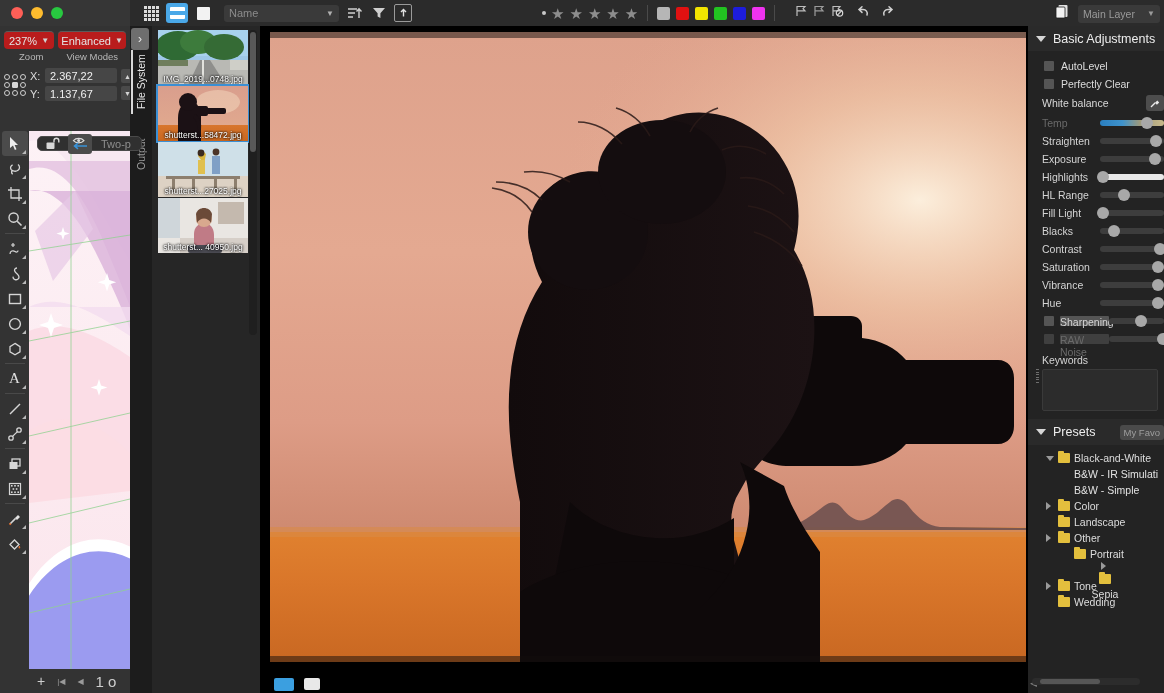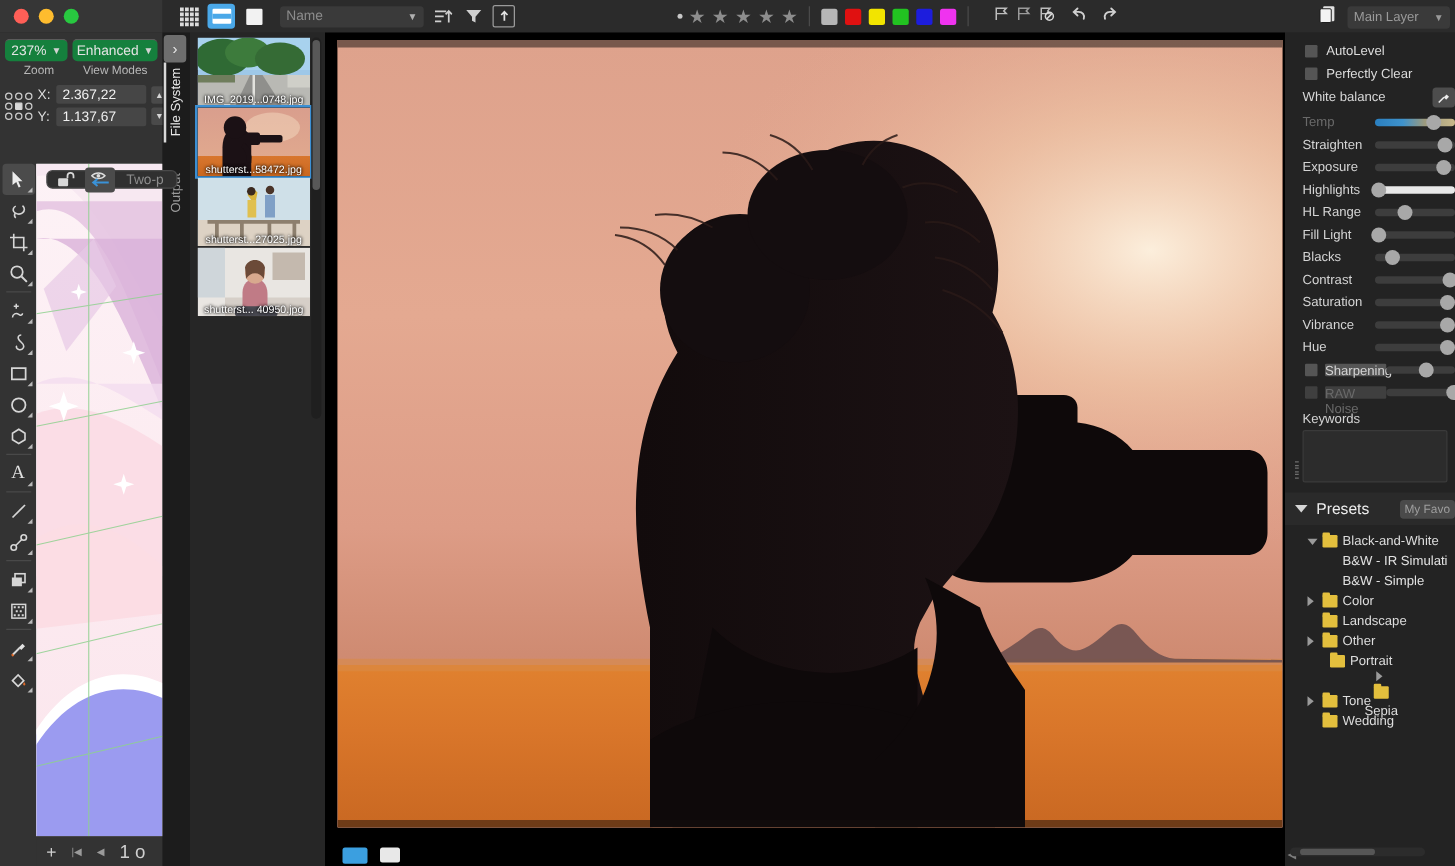--- a/index.html
+++ b/index.html
@@ -64,21 +64,21 @@
   .layer-sel {
     width: 82px; height: 18px; background: #3a3a3a; border-radius: 3px;
     display: flex; align-items: center; padding: 0 5px; color: #9a9a9a; font-size: 10.5px;
   }
   .layer-sel .chev { margin-left: auto; font-size: 8px; }
 
   
   .leftcol { position: absolute; left: 0; top: 26px; width: 130px; height: 667px; background: #333333; }
   .zoomrow { display: flex; padding: 5px 4px 0 4px; gap: 4px; align-items: center; }
   .pill {
-    background: #15803d; border-radius: 4px; height: 18px;
+    background: #b91c1c; border-radius: 4px; height: 18px;
     display: flex; align-items: center; justify-content: center;
     color: #e4e4e4; font-size: 11px; gap: 4px; padding: 0 5px;
     border-top: 1px solid #5b5b5b;
   }
   .pill .cv { font-size: 8px; color: #d2d2d2; }
   .pill.zoom { width: 56px; }
   .pill.vm { width: 68px; }
   .labelrow { display: flex; padding: 2px 4px 0 4px; font-size: 9.5px; color: #b8b8b8; }
   .labelrow span:nth-child(1) { width: 58px; text-align: center; }
   .labelrow span:nth-child(2) { width: 72px; text-align: center; }
@@ -737,20 +737,24 @@
       </svg>
     </div>
     <div class="statusbar">
       <span class="sb-chip"></span>
       <span class="sb-chip2"></span>
     </div>
   </div>
 
   <div class="rightpanel">
 
+    <div class="sec-header">
+      <span class="tri"></span>
+      <span>Basic Adjustments</span>
+    </div>
 
     <div style="height:6px"></div>
 
     <div class="chkrow">
       <span class="chk"></span>
       <span class="t">AutoLevel</span>
     </div>
     <div class="chkrow">
       <span class="chk"></span>
       <span class="t">Perfectly Clear</span>
@@ -883,21 +887,21 @@
         <span class="folder"></span>
         <span class="t">Landscape</span>
       </div>
       <div class="trow" style="padding-left:18px;">
         <span class="arrow">
             <i class="tri-s"></i>
           </span>
         <span class="folder"></span>
         <span class="t">Other</span>
       </div>
-      <div class="trow" style="padding-left:24px;">
+      <div class="trow" style="padding-left:34px;">
         <span class="arrow"></span>
         <span class="folder"></span>
         <span class="t">Portrait</span>
       </div>
       <div class="trow" style="padding-left:18px;flex-direction:column;">
         <span class="arrow">
             <i class="tri-s"></i>
           </span>
         <span class="folder"></span>
         <span class="t">Sepia</span>

